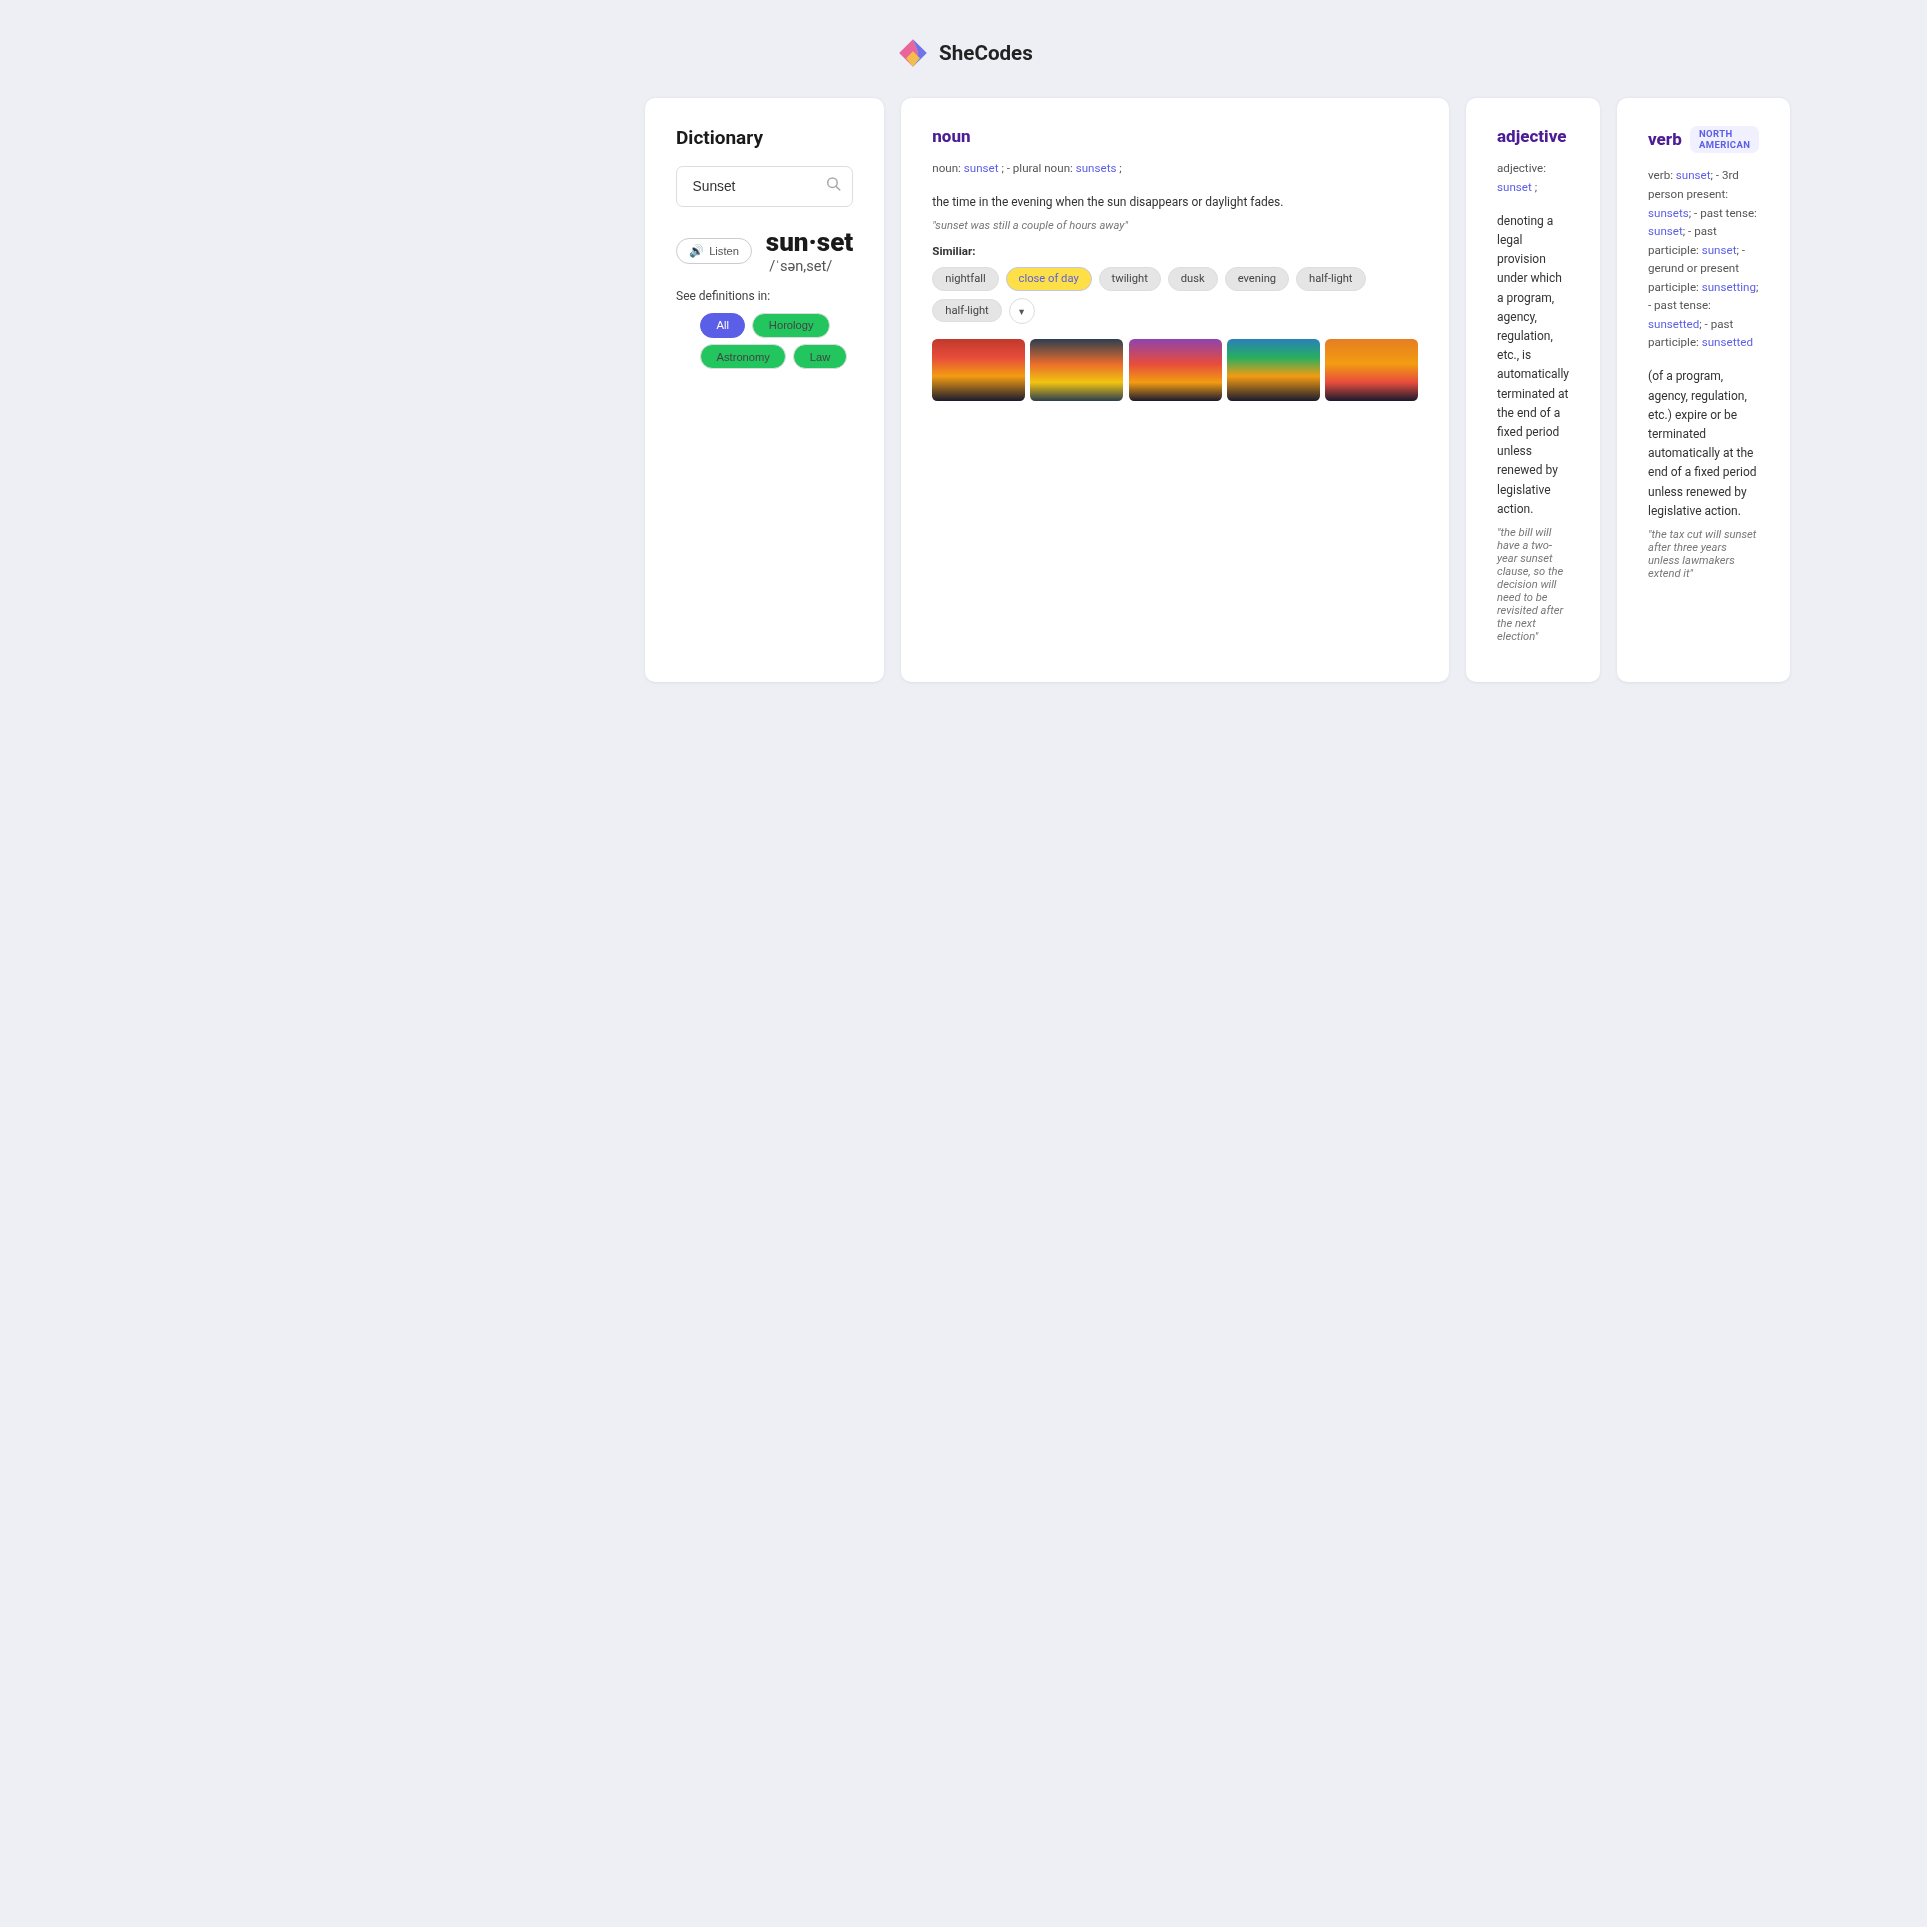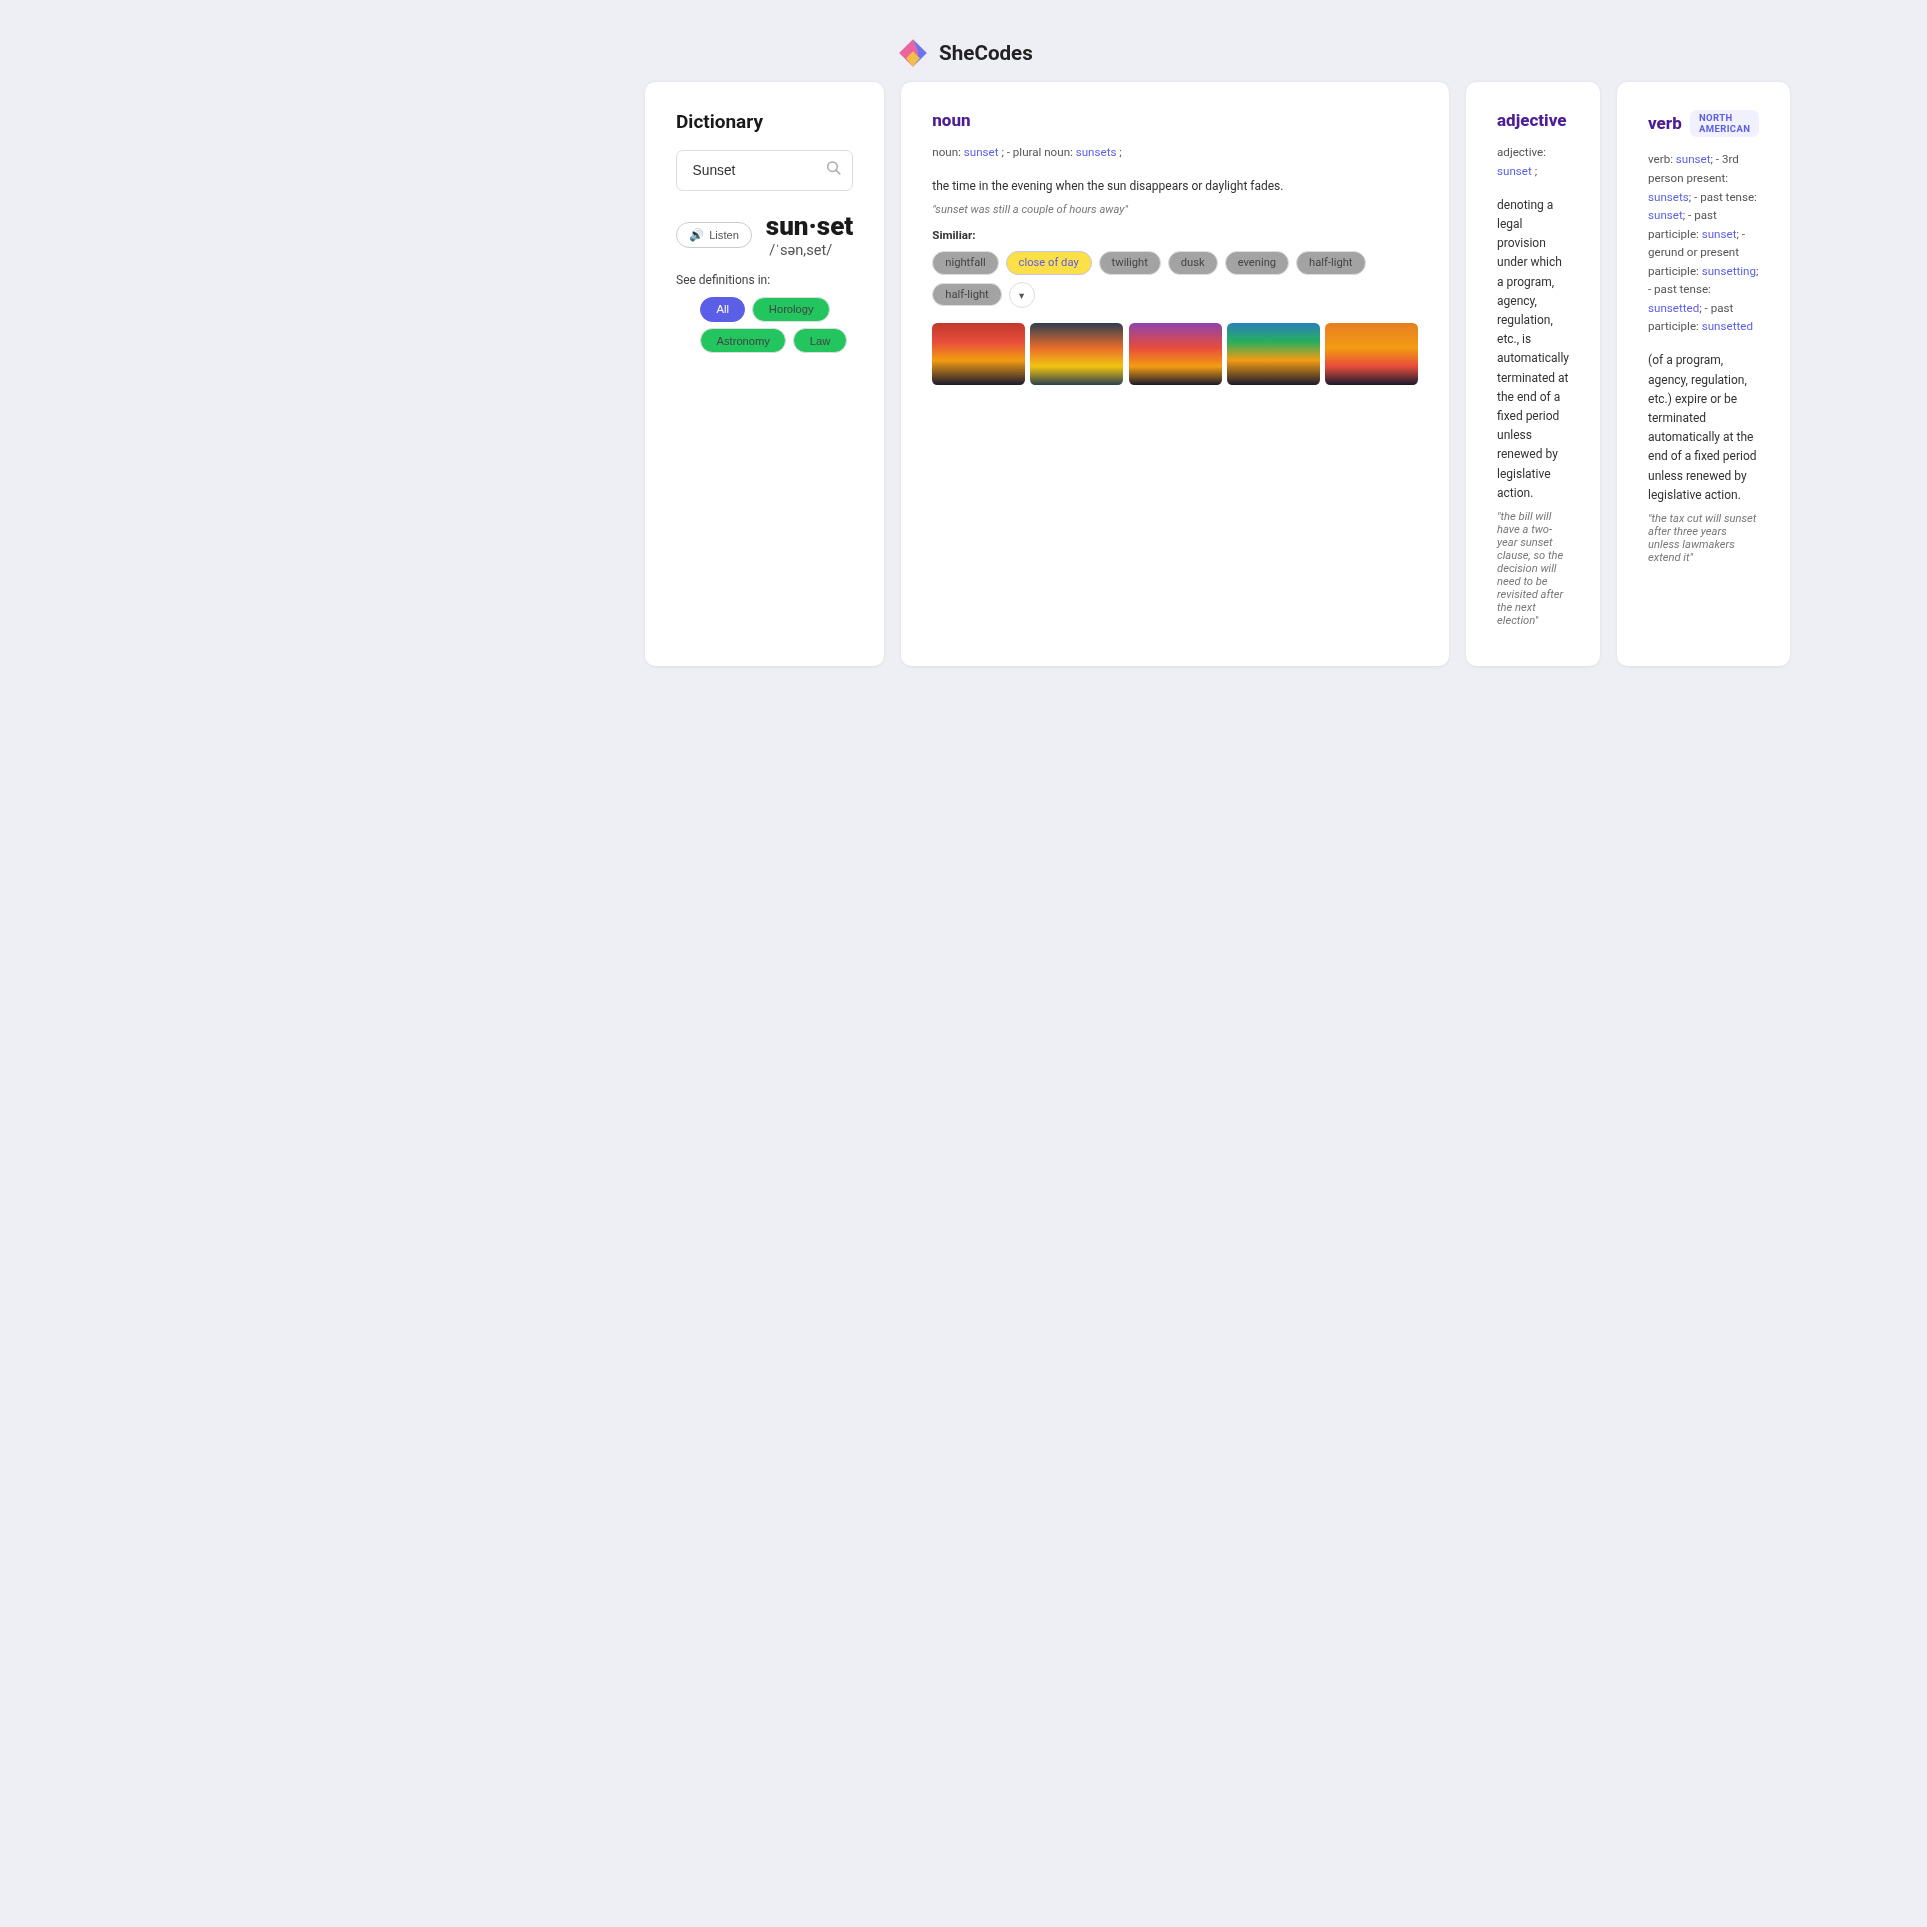--- a/index.html
+++ b/index.html
@@ -6,21 +6,21 @@
     body {
       background-color: #eeeef5;
       font-family: -apple-system, BlinkMacSystemFont, 'Segoe UI', Roboto, sans-serif;
       min-height: 100vh;
       padding: 34px 17px 52px;
     }
     .header {
       display: flex;
       justify-content: center;
       align-items: center;
-      margin-bottom: 10px;
+      margin-bottom: 26px;
     }
     .logo-container {
       display: flex;
       align-items: center;
       gap: 6.9px;
     }
     .logo-icon {
       width: 38px;
       height: 38px;
     }
@@ -172,21 +172,21 @@
       gap: 6.9px;
       margin-bottom: 15.5px;
       align-items: center;
     }
     .tag {
       padding: 4.3px 12px;
       border-radius: 17px;
       border: 1.3px solid #ddd;
       font-size: 11.2px;
       color: #444;
-      background: #a3a3a3;
+      background: #e5e5e5;
     }
     .tag.highlight {
       background: #fde047;
       border-color: #c5c5e8;
       color: #5b5ee6;
     }
     .tag-more {
       width: 26px;
       height: 26px;
       border-radius: 50%;

